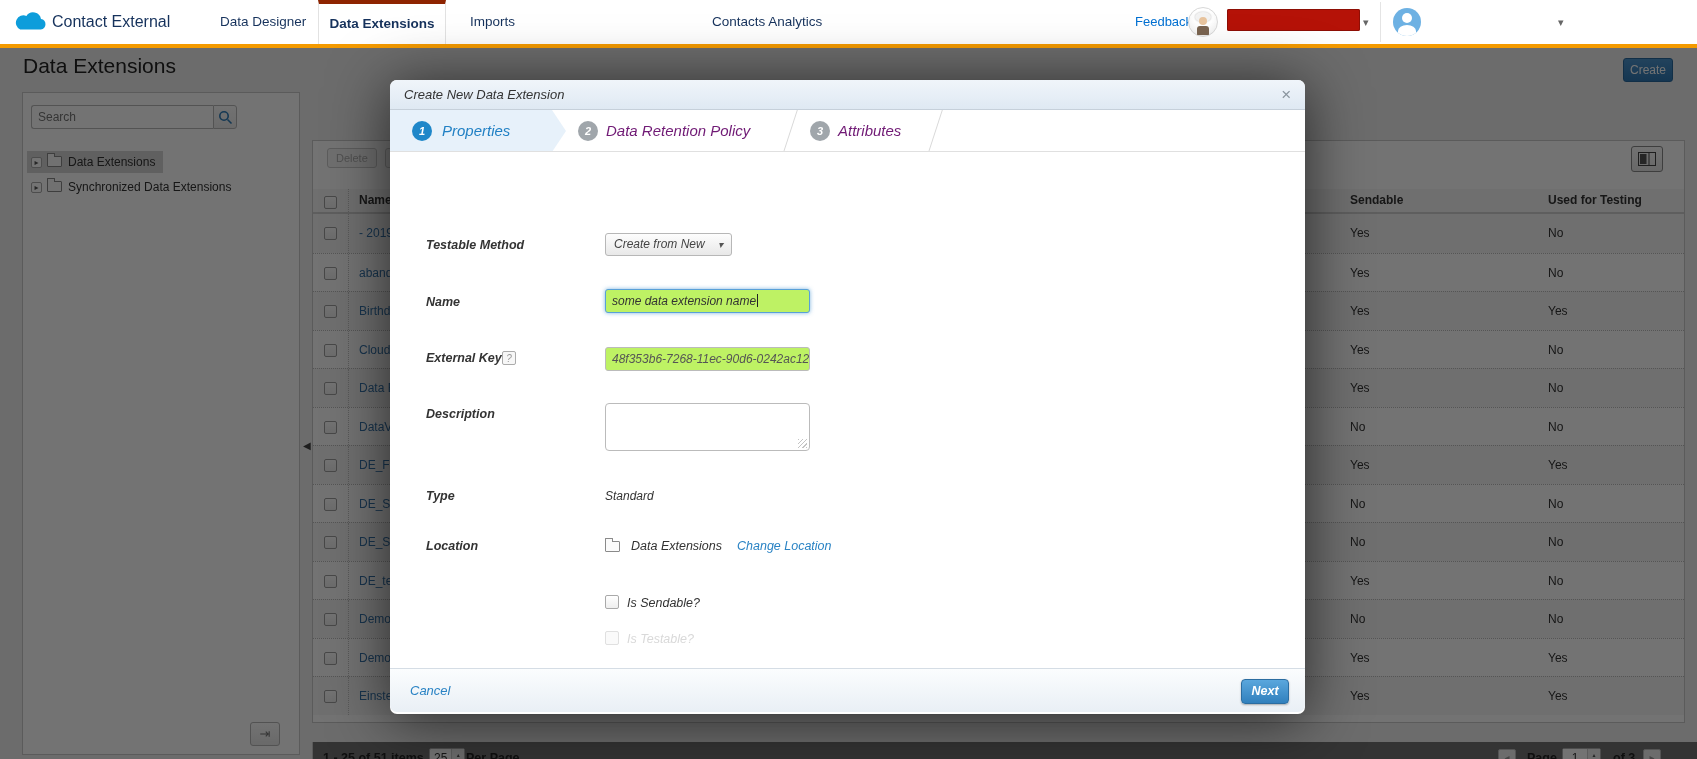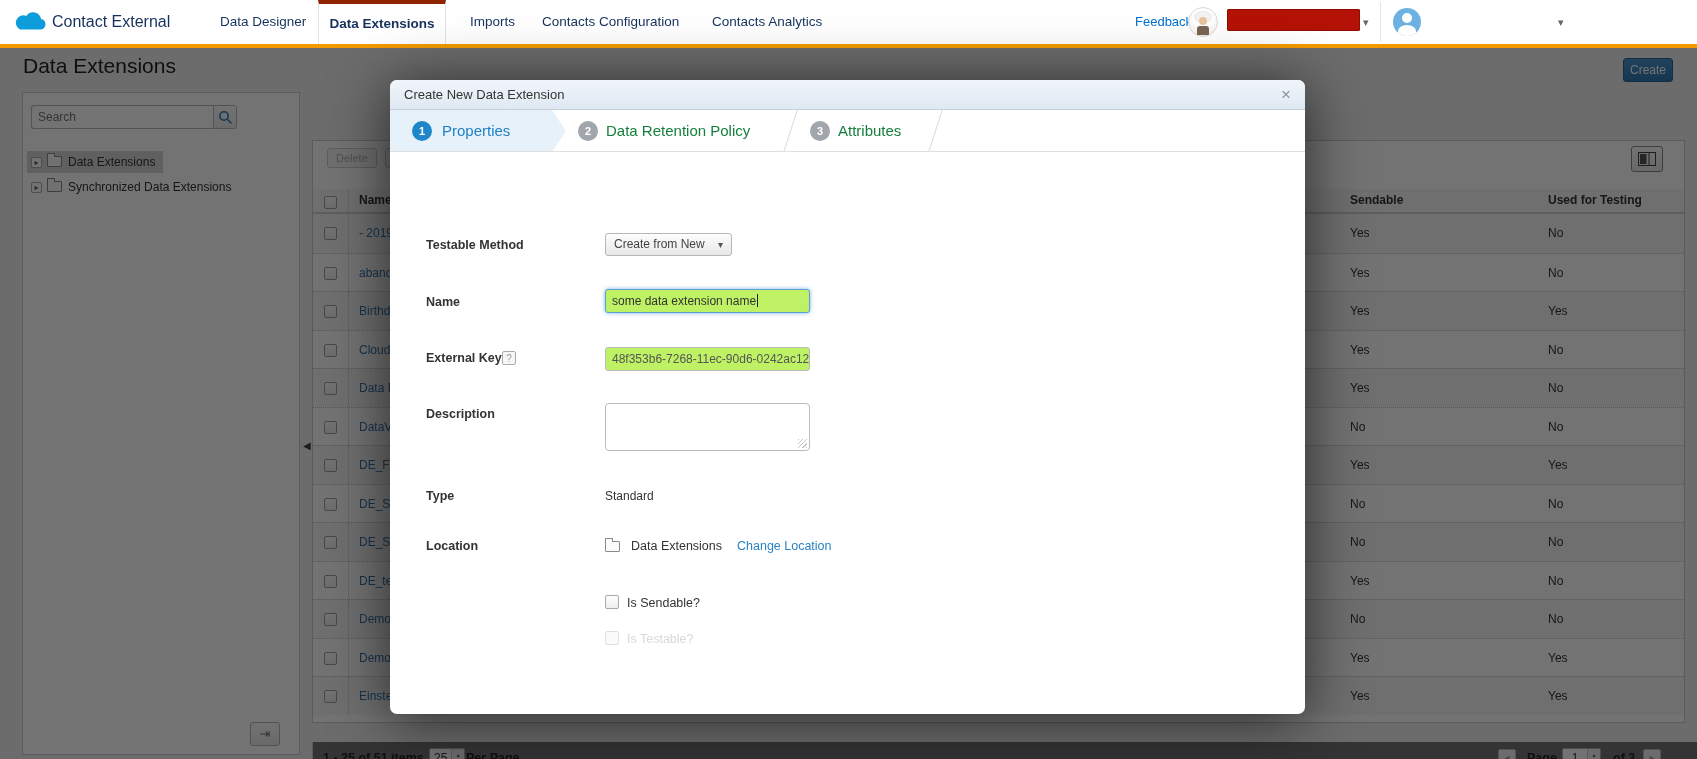--- a/index.html
+++ b/index.html
@@ -84,36 +84,36 @@
         align-items:center; justify-content:center; font-size:6px; color:#555; line-height:6px; }
   .pagearrow { position:absolute; top:7px; width:18px; height:18px; border:1px solid #bbb; border-radius:2px;
         background:#efefef; color:#999; font-size:10px; text-align:center; line-height:16px; cursor:pointer; }
   .pageinput { width:24px; border:none; font-size:12px; text-align:center; font-family:"Liberation Sans",sans-serif; color:#333; }
 
   
   .overlay { position:absolute; left:0; top:48px; width:1697px; height:711px; background:rgba(0,0,0,0.55); z-index:5; }
 
   
   .modal { position:absolute; left:390px; top:80px; width:915px; height:634px; background:#fff; border-radius:7px;
-        box-shadow:0 6px 60px rgba(0,0,0,0.65); z-index:10; }
+        box-shadow:0 6px 60px rgba(0,0,0,0.65); z-index:10;font-style:italic; }
   .modal-header { position:absolute; left:0; top:0; width:100%; height:30px; border-radius:7px 7px 0 0;
         background:linear-gradient(#f0f5fa,#dfe9f3); border-bottom:1px solid #c6d0da; }
   .modal-title { position:absolute; left:14px; top:0; line-height:30px; font-size:13px; color:#333; }
   .modal-close { position:absolute; right:14px; top:0; line-height:30px; font-size:17px; color:#8a959e; cursor:pointer; }
   .steps { position:absolute; left:0; top:30px; width:100%; height:42px; background:#fff; border-bottom:1px solid #e0e0e0; overflow:hidden; }
   .step { position:absolute; top:0; height:42px; cursor:pointer; }
   .step-active-bg { left:0; width:176px; background:#e7f1fa;
         clip-path:polygon(0 0, calc(100% - 14px) 0, 100% 50%, calc(100% - 14px) 100%, 0 100%); }
   .stepnum { position:absolute; top:11px; width:20px; height:20px; border-radius:50%; color:#fff; font-size:11px;
         font-weight:bold; text-align:center; line-height:20px; }
   .stepnum.blue { background:#1f87c9; }
   .stepnum.gray { background:#a0a6ab; }
   .steplabel { position:absolute; top:0; line-height:42px; font-size:15px; }
   .steplabel.blue { color:#2180c4; }
-  .steplabel.gray { color:#15803d; }
+  .steplabel.gray { color:#701a75; }
   .step-sep { position:absolute; top:0; width:1px; height:42px; background:#d9d9d9; transform:skewX(-18deg); }
 
   .mbody { position:absolute; left:0; top:72px; width:100%; height:516px; background:#fff; }
   .flabel { position:absolute; left:36px; font-size:12.5px; font-weight:bold; color:#333; }
   .dropdown-btn { position:absolute; left:215px; top:81px; width:127px; height:23px; border:1px solid #b7b7b7; border-radius:3px;
         background:linear-gradient(#fdfdfd,#e8e8e8); font-size:12px; color:#444; line-height:21px; padding:0 8px; cursor:pointer; }
   .dropdown-btn .dd-caret { float:right; font-size:10px; color:#555; }
   .txt-input { position:absolute; left:215px; width:205px; height:24px; border:1px solid #bbb; border-radius:3px; background:#bef264;
         font-size:12px; color:#444; line-height:22px; padding:0 6px; white-space:nowrap; overflow:hidden; cursor:text; }
   .txt-input.focused { border:1px solid #59a0d8; box-shadow:0 0 4px rgba(86,157,214,0.75); color:#333; }
@@ -146,21 +146,20 @@
     <div class="navrow">
       <span class="logo">
         <svg width="36" height="25" viewBox="0 0 36 25">
             <path d="M27 9a8 8 0 0 0-14.6-3A6.6 6.6 0 0 0 6.2 19.5h20.6A5.3 5.3 0 0 0 27 9z" fill="#0d9ddb"></path>
           </svg>
       </span>
       <span class="brand">Contact External</span>
       <span class="navitem" style="left:220px;">Data Designer</span>
       <span class="navitem active" style="left:318px; width:128px;">Data Extensions</span>
       <span class="navitem" style="left:470px;">Imports</span>
-      <span class="navitem" style="left:542px;">Contacts Configuration</span>
       <span class="navitem" style="left:712px;">Contacts Analytics</span>
       <span class="nav-feedback" style="left:1135px;">Feedback</span>
       <span class="einstein">
           <span class="hair"></span>
           <span class="face"></span>
           <span class="body"></span>
         </span>
       <span class="redbadge"></span>
       <span class="caret nav-caret1">▾</span>
       <span class="navdivider"></span>
@@ -365,15 +364,19 @@
       <span class="plainval" style="left:241px; top:387px; font-size:12.5px;">Data Extensions</span>
       <span class="loclink">Change Location</span>
 
       <span class="m-checkbox" style="top:443px;"></span>
       <span class="cblabel" style="left:237px; top:444px;">Is Sendable?</span>
 
       <span class="m-checkbox disabled-cb" style="top:479px;"></span>
       <span class="cblabel disabled-label" style="left:237px; top:480px;">Is Testable?</span>
     </div>
 
+    <div class="mfooter">
+      <span class="cancel-link">Cancel</span>
+      <span class="next-btn">Next</span>
+    </div>
   </div>
 
 </div>
 
 </body></html>

